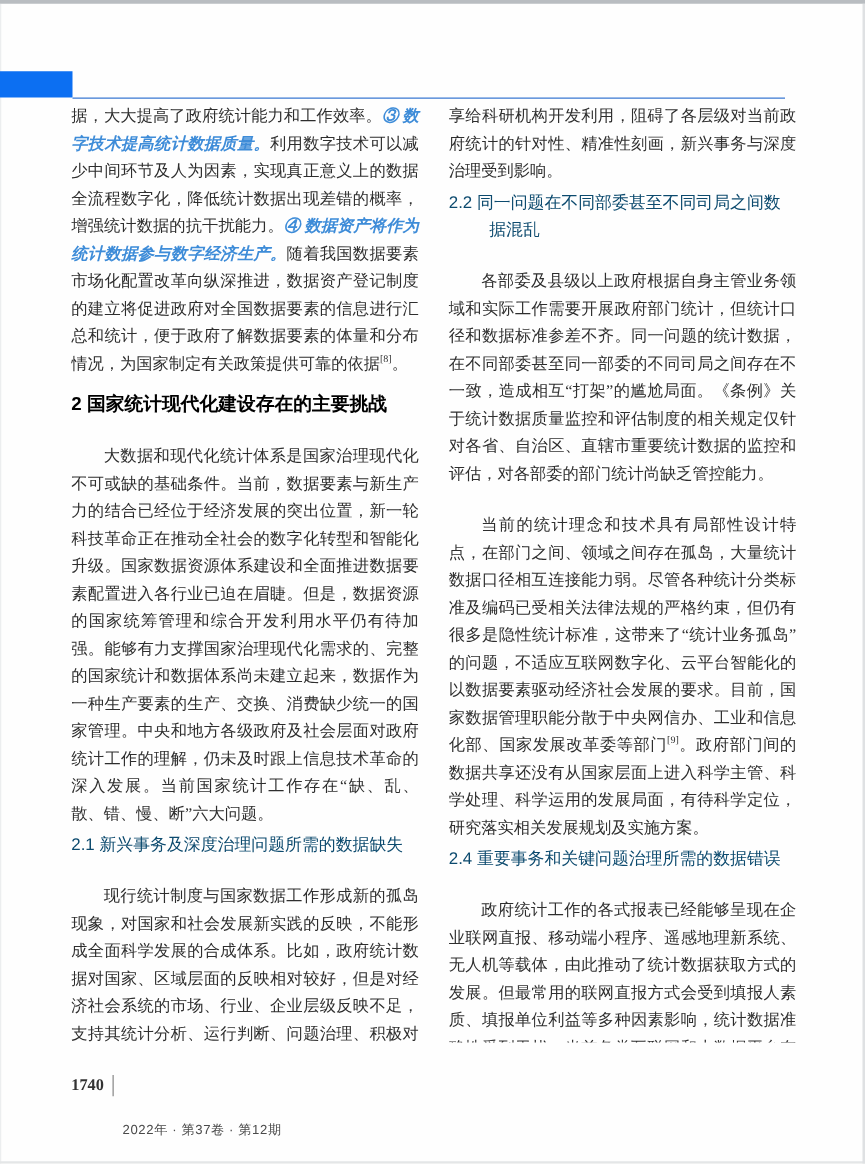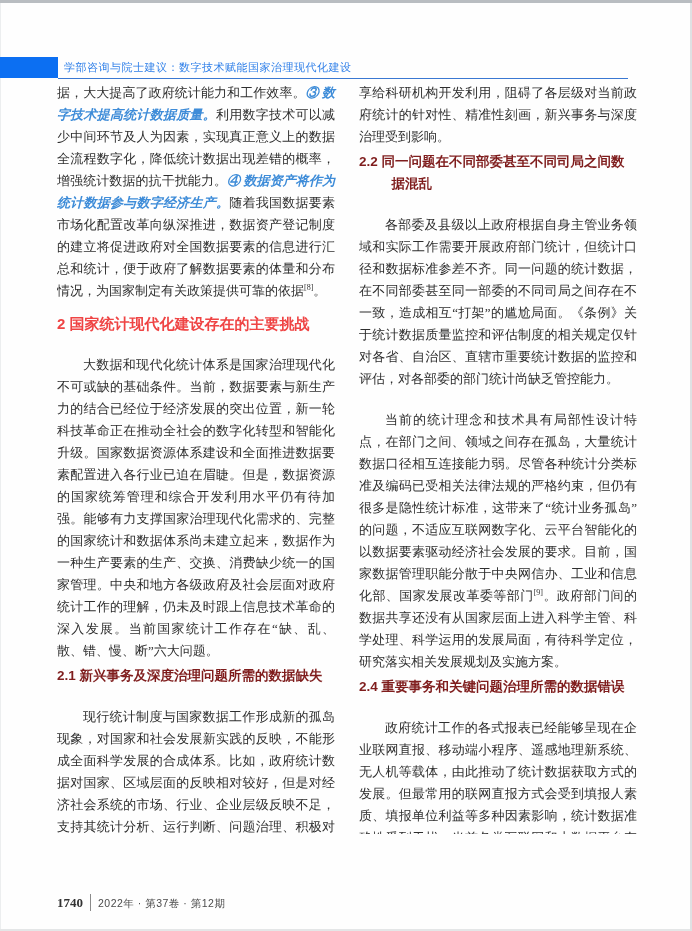--- a/index.html
+++ b/index.html
@@ -59,51 +59,50 @@
     font-weight: 600;
   }
   sup.cite {
     font-size: 8px; line-height: 0; color: #2e2e2e;
   }
 
   h2.sec {
     margin: 11px 0 7px 0;
     font-family: "Liberation Sans", "DejaVu Sans", sans-serif;
     font-size: 15px; font-weight: 700;
-    color: #ef4444; line-height: 22px;
+    color: #000000; line-height: 22px;
   }
   h3.sub {
     margin: 3px 0 2px 0;
     font-family: "Liberation Sans", "DejaVu Sans", sans-serif;
-    font-size: 13.5px; font-weight: 700;
-    color: #7f1d1d; line-height: 22px;
+    font-size: 13.5px; font-weight: 400;
+    color: #0c4a6e; line-height: 22px;
   }
   h3.hang { padding-left: 2.4em; text-indent: -2.4em; }
 
   
   .footer {
     position: absolute; left: 57px; top: 857px;
-    display: flex; align-items: flex-end; gap: 7px;
+    display: flex; align-items: flex-start; gap: 7px;
     white-space: nowrap;
   }
   .pageno { font-size: 13px; font-weight: 600; color: #333; }
   .footer-divider { width: 1px; height: 17px; background: #8a8a8a; }
   .issue {
     font-family: "Liberation Sans", "DejaVu Sans", sans-serif;
     font-size: 10.5px; color: #4a4a4a; letter-spacing: 0.5px; margin-top: 37px;
   }
 </style>
 </head>
 <body>
 
 <div class="page">
 
   <div class="header">
     <div class="header-block"></div>
-    <div class="header-title">学部咨询与院士建议：数字技术赋能国家治理现代化建设</div>
     <div class="header-rule"></div>
   </div>
 
   <div class="columns">
 
     <div class="col">
       <p class="body-text"><span>据，大大提高了政府统计能力和工作效率。</span><span class="blue-em">③ 数字技术提高统计数据质量。</span><span>利用数字技术可以减少中间环节及人为因素，实现真正意义上的数据全流程数字化，降低统计数据出现差错的概率，增强统计数据的抗干扰能力。</span><span class="blue-em">④ 数据资产将作为统计数据参与数字经济生产。</span><span>随着我国数据要素市场化配置改革向纵深推进，数据资产登记制度的建立将促进政府对全国数据要素的信息进行汇总和统计，便于政府了解数据要素的体量和分布情况，为国家制定有关政策提供可靠的依据</span><sup class="cite">[8]</sup><span>。</span></p>
 
       <h2 class="sec">2 国家统计现代化建设存在的主要挑战</h2>
 

